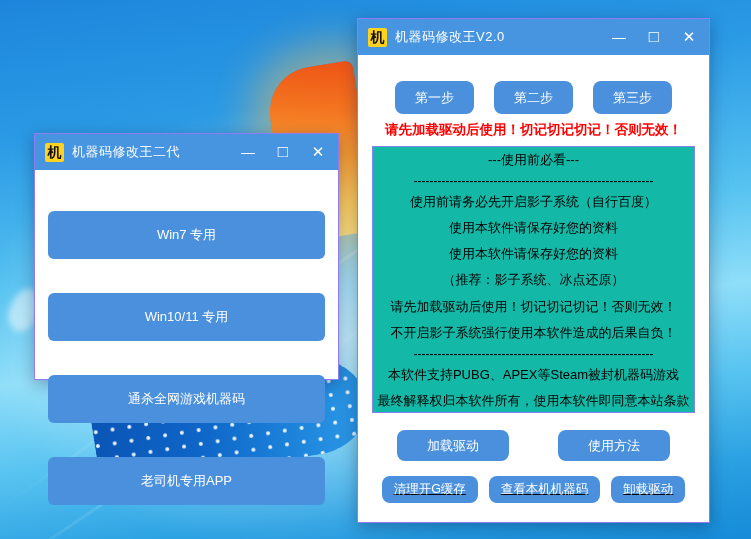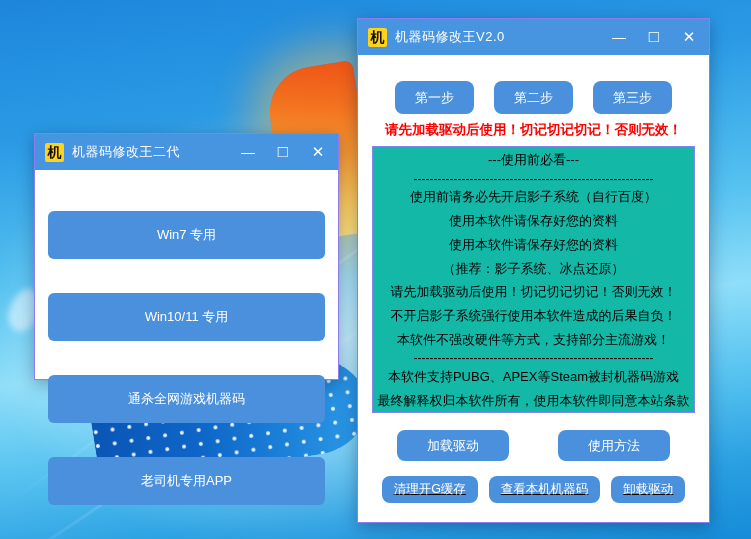--- a/index.html
+++ b/index.html
@@ -123,21 +123,20 @@
 
     <div class="notice">
       <div class="notice-line">---使用前必看---</div>
       <div class="notice-line dash">------------------------------------------------------------</div>
       <div class="notice-line">使用前请务必先开启影子系统（自行百度）</div>
       <div class="notice-line">使用本软件请保存好您的资料</div>
       <div class="notice-line">使用本软件请保存好您的资料</div>
       <div class="notice-line">（推荐：影子系统、冰点还原）</div>
       <div class="notice-line">请先加载驱动后使用！切记切记切记！否则无效！</div>
       <div class="notice-line">不开启影子系统强行使用本软件造成的后果自负！</div>
-      <div class="notice-line">本软件不强改硬件等方式，支持部分主流游戏！</div>
       <div class="notice-line dash">------------------------------------------------------------</div>
       <div class="notice-line">本软件支持PUBG、APEX等Steam被封机器码游戏</div>
       <div class="notice-line">最终解释权归本软件所有，使用本软件即同意本站条款</div>
     </div>
 
     <div class="actions1">
       <button class="btn btn-act1">加载驱动</button>
       <button class="btn btn-act1">使用方法</button>
     </div>
 

